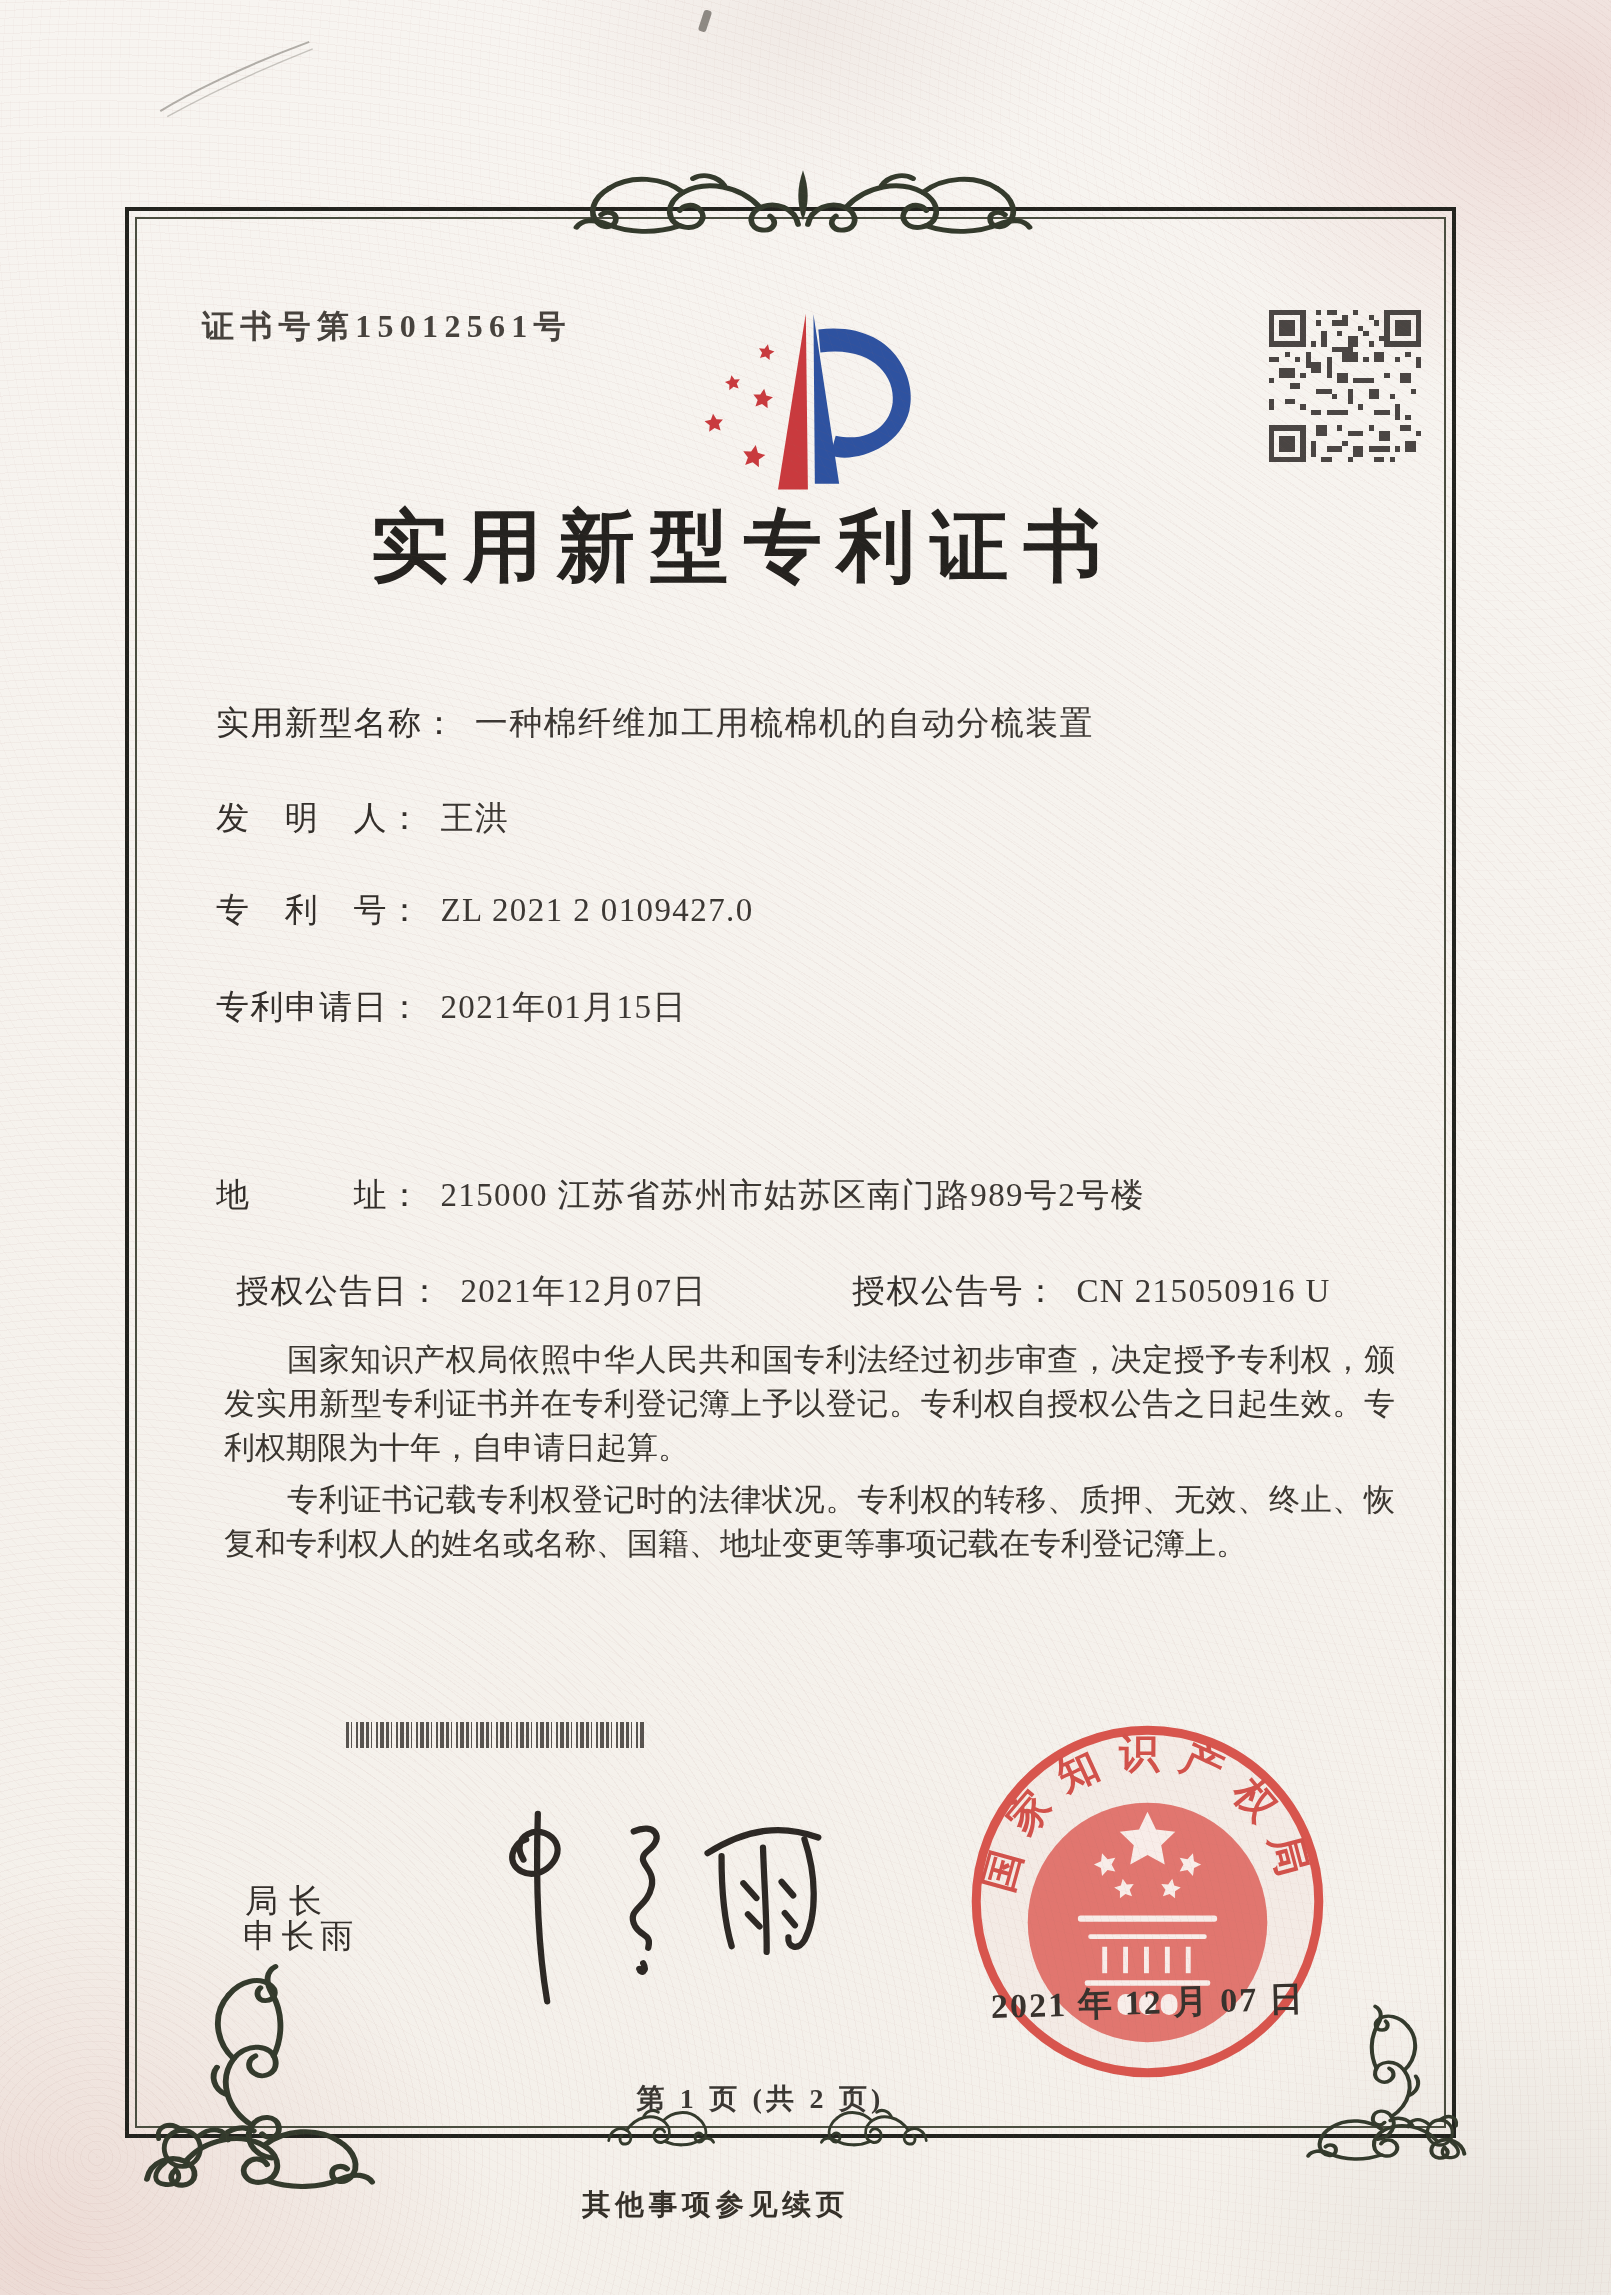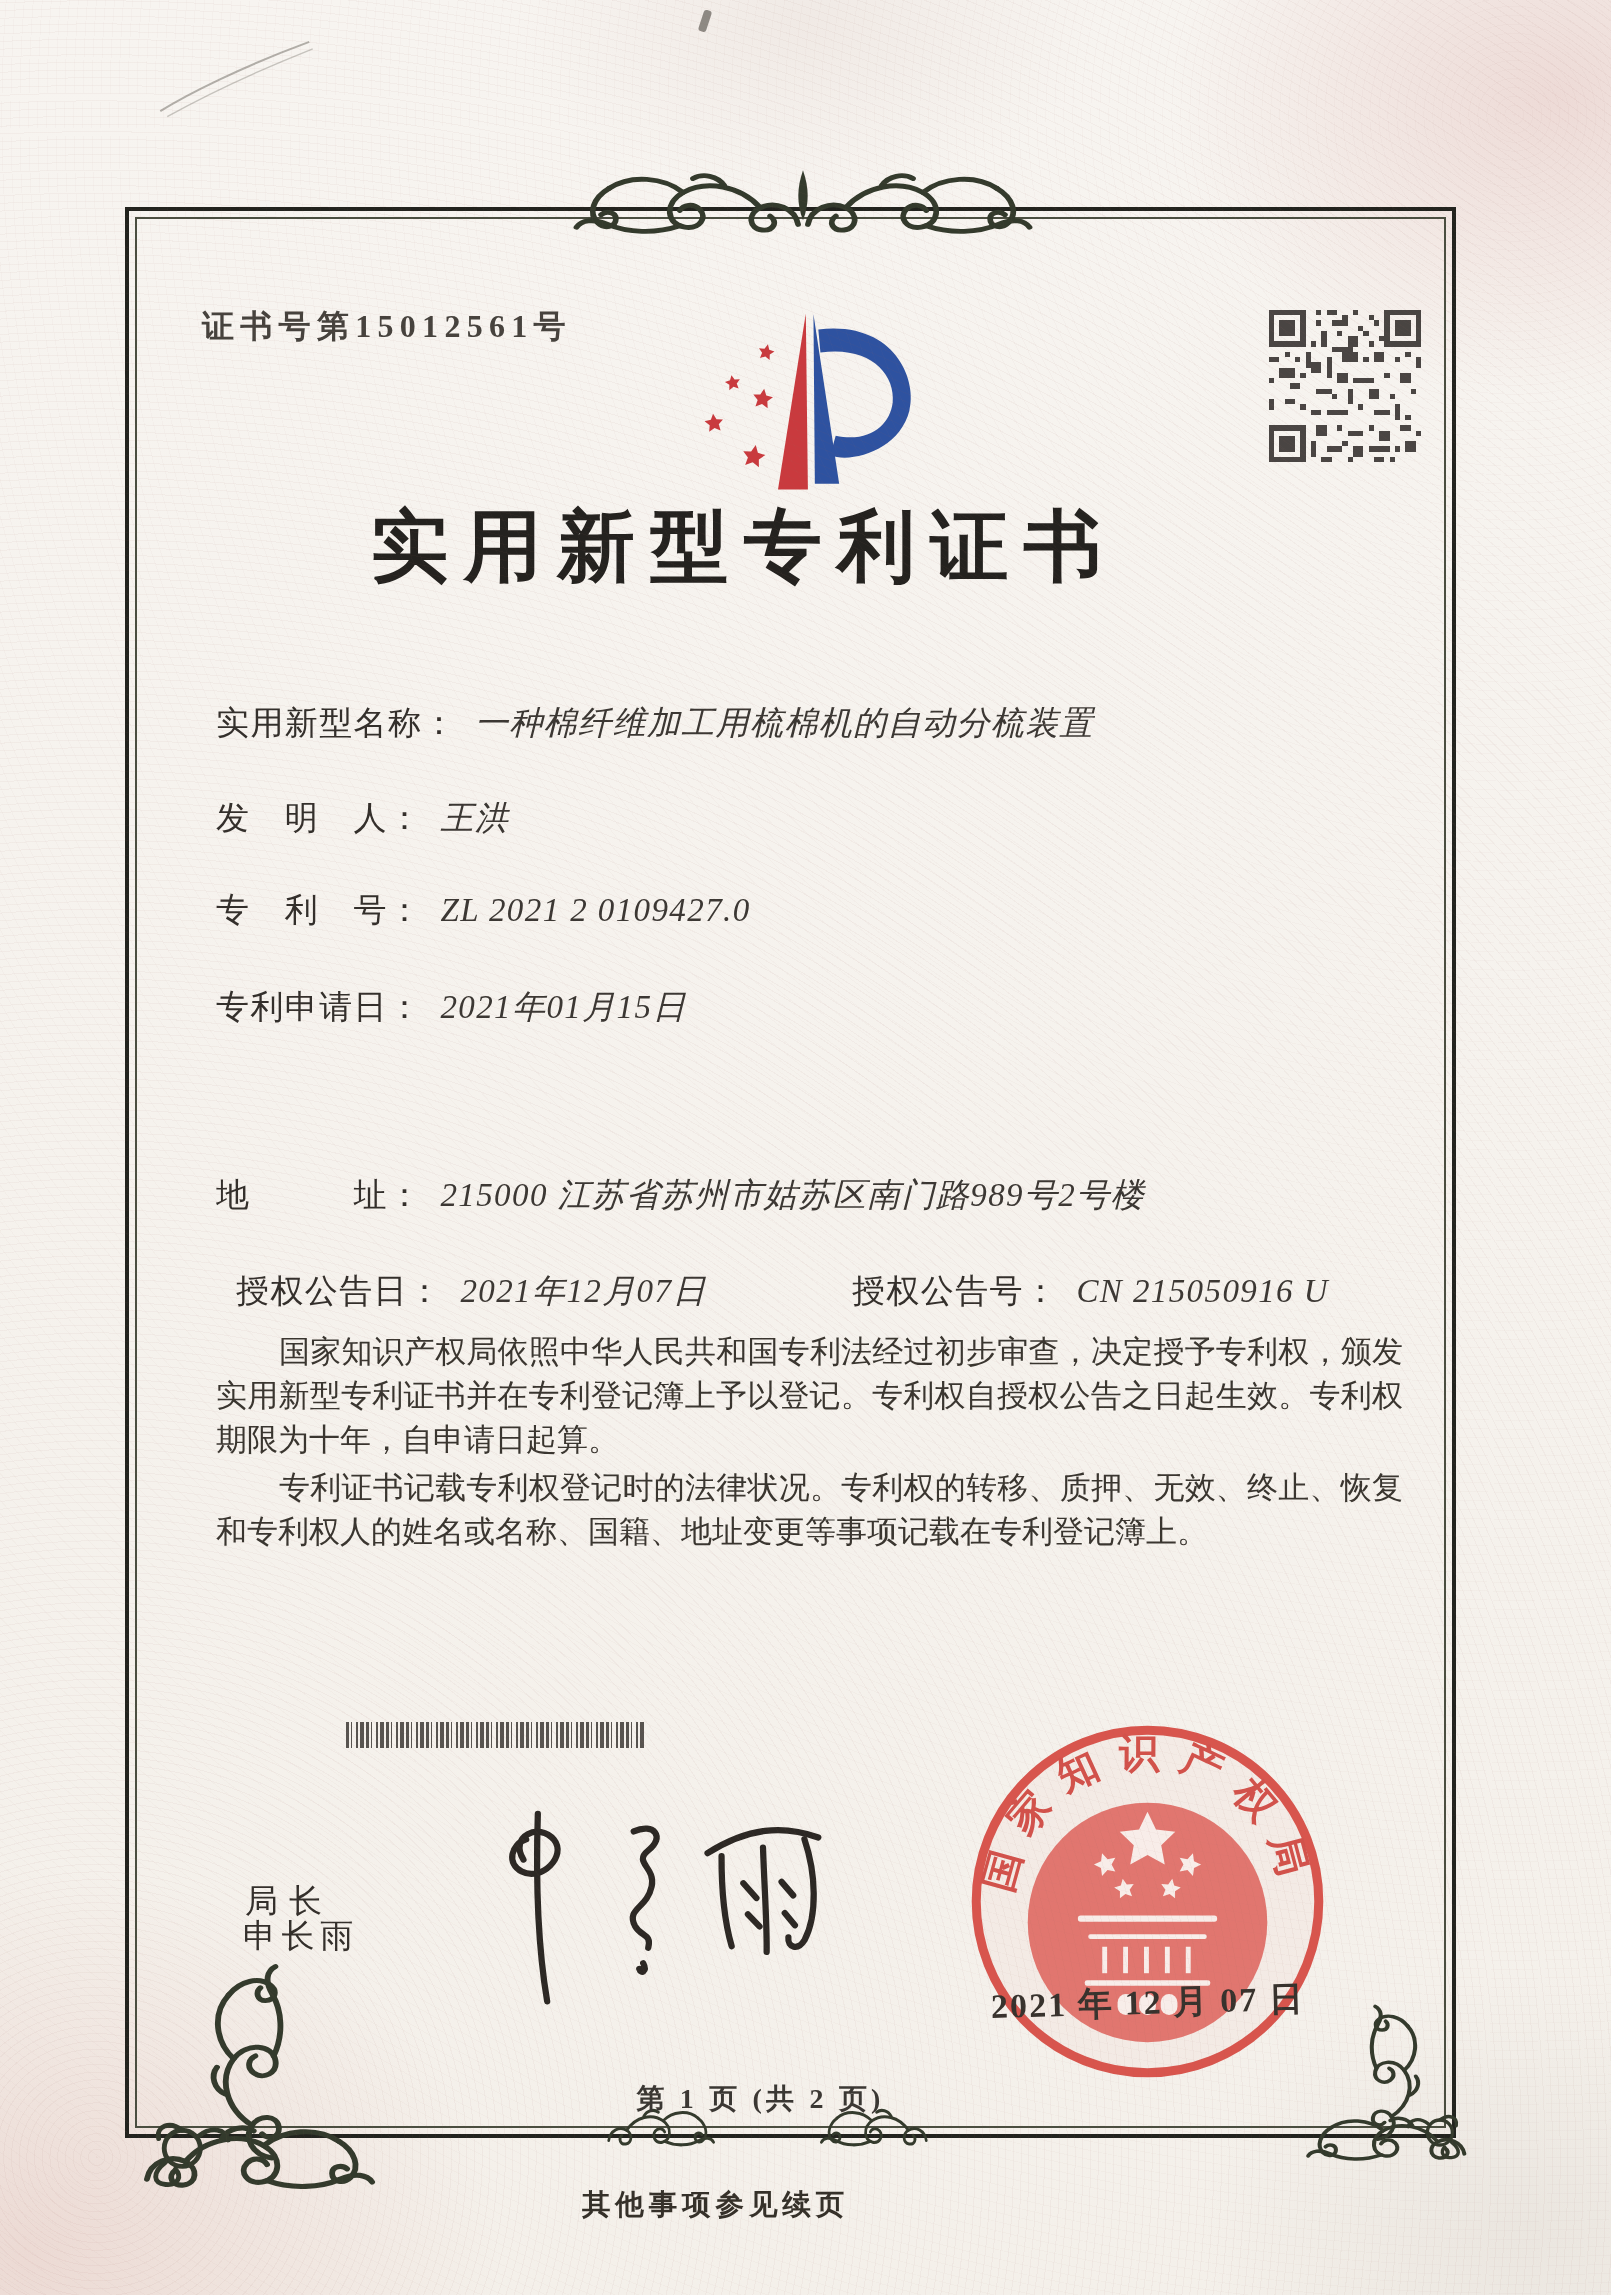--- a/index.html
+++ b/index.html
@@ -32,26 +32,26 @@
   }
   .logo{ position:absolute; left:655px; top:291px; width:278px; height:223px; }
   .qr{ position:absolute; left:1269px; top:310px; width:152px; height:152px; opacity:.9; }
   .title{
     position:absolute; left:0; top:502px; width:1472px; margin:0; text-align:center;
     font-size:78px; line-height:1.15; font-weight:700; letter-spacing:15.3px; text-indent:15.3px;
     color:#24221f;
   }
   .row{ position:absolute; left:216px; font-size:33px; color:#3b3733; white-space:nowrap; }
   .row .lbl{ color:#332f2b; letter-spacing:1.4px; }
-  .row .val{ margin-left:18px; letter-spacing:1.4px;font-style:italic; }
+  .row .val{ margin-left:18px; letter-spacing:1.4px; }
   .r0{ top:701px; } .r1{ top:796px; } .r2{ top:888px; } .r3{ top:985px; }
   .r4{ top:1079px; } .r5{ top:1173px; } .r6{ top:1269px;margin-left:20px; }
   .grp2{ position:absolute; left:616px; top:0; white-space:nowrap; }
   .paras{ position:absolute; left:216px; top:1330px; width:1187px; color:#39352f; }
-  .paras p{ margin:0; font-size:31px; line-height:44px; text-align:justify; text-indent:63px; }
+  .paras p{ margin:8px; font-size:31px; line-height:44px; text-align:justify; text-indent:63px; }
   .paras p + p{ margin-top:4.2px; }
   .dlabel{ position:absolute; left:245px; top:1853px; font-size:33px; letter-spacing:11px; color:#332f2b;margin-top:26px; }
   .dname{ position:absolute; left:243px; top:1914px; font-size:33px; letter-spacing:5.6px; color:#332f2b; }
   .barcode{
     position:absolute; left:346px; top:1722px; width:298px; height:26.4px; opacity:.78;
     background:repeating-linear-gradient(90deg,#2b2723 0 2.8px,transparent 2.8px 4.9px,#2b2723 4.9px 6.3px,
       transparent 6.3px 10.4px,#2b2723 10.4px 12px,transparent 12px 14px,#2b2723 14px 18px,transparent 18px 20px);
   }
   .sig{ position:absolute; left:459px; top:1788px; width:431px; height:230px; transform:rotate(-2deg); }
   .seal{ position:absolute; left:963px; top:1717px; width:369px; height:369px; opacity:.93; }

